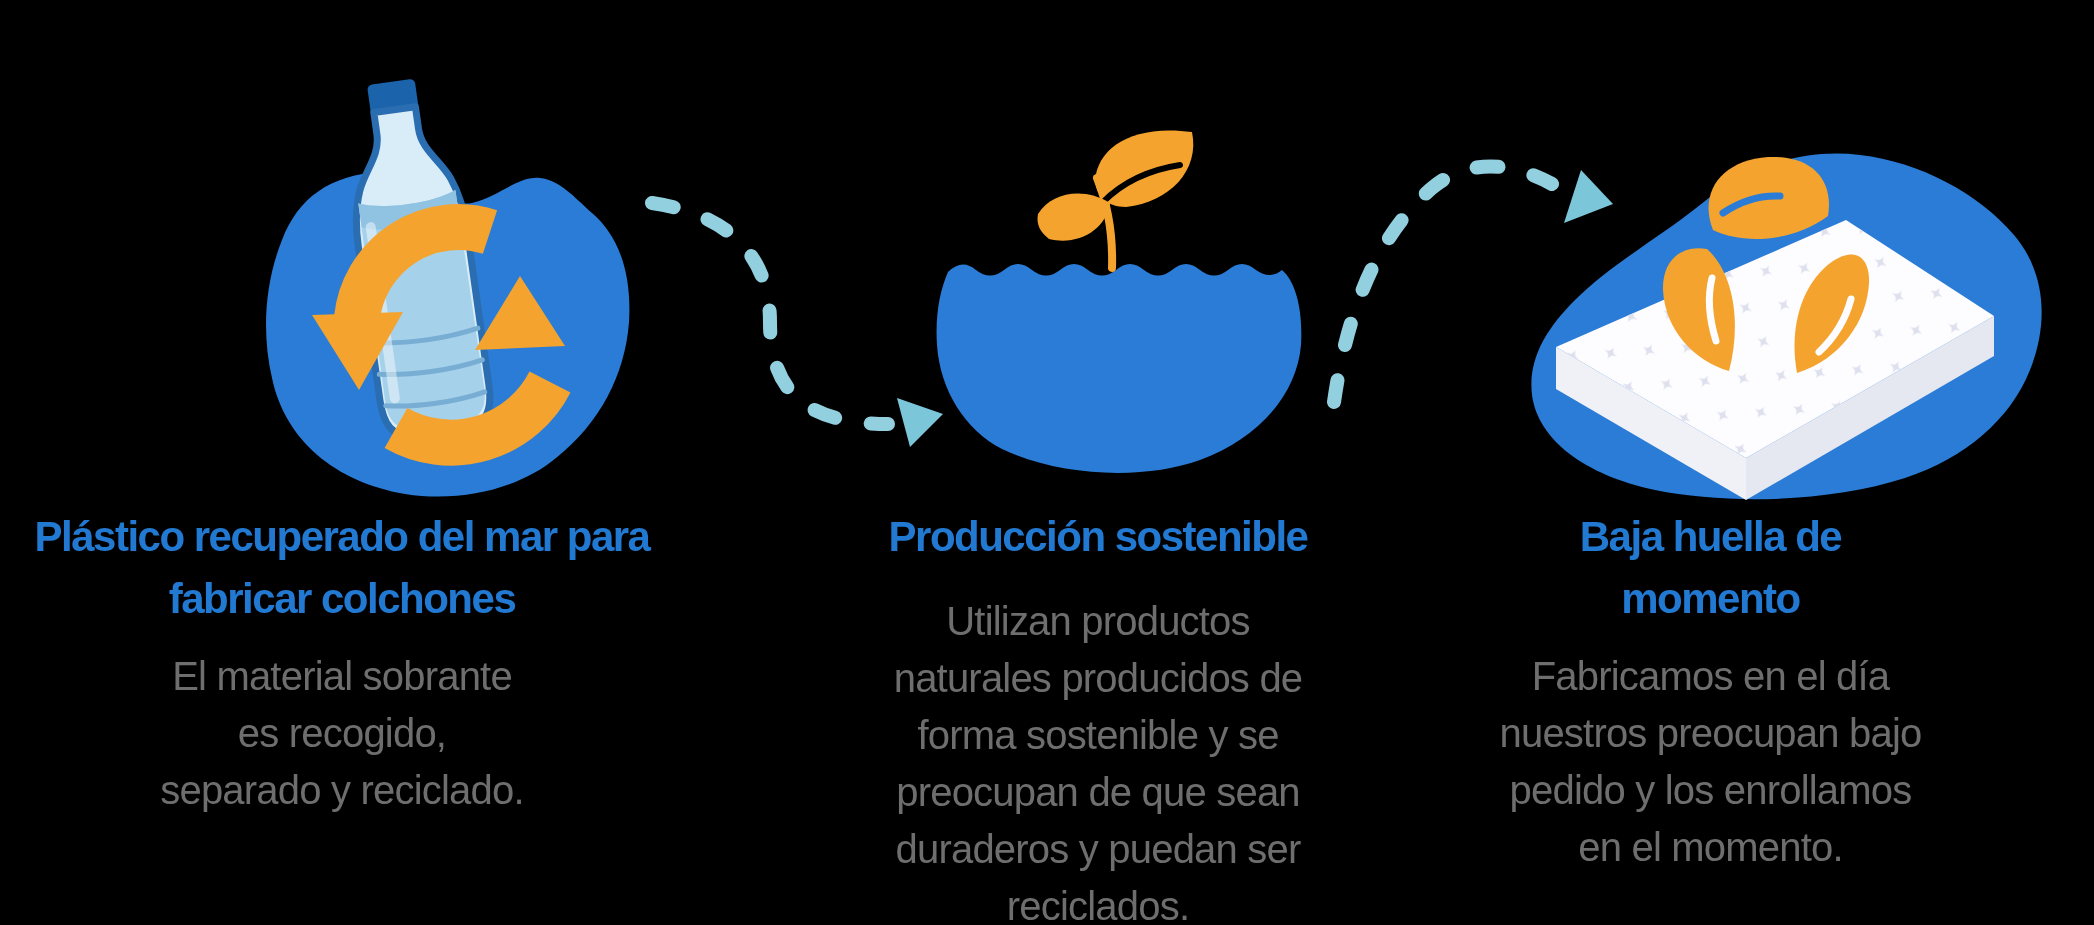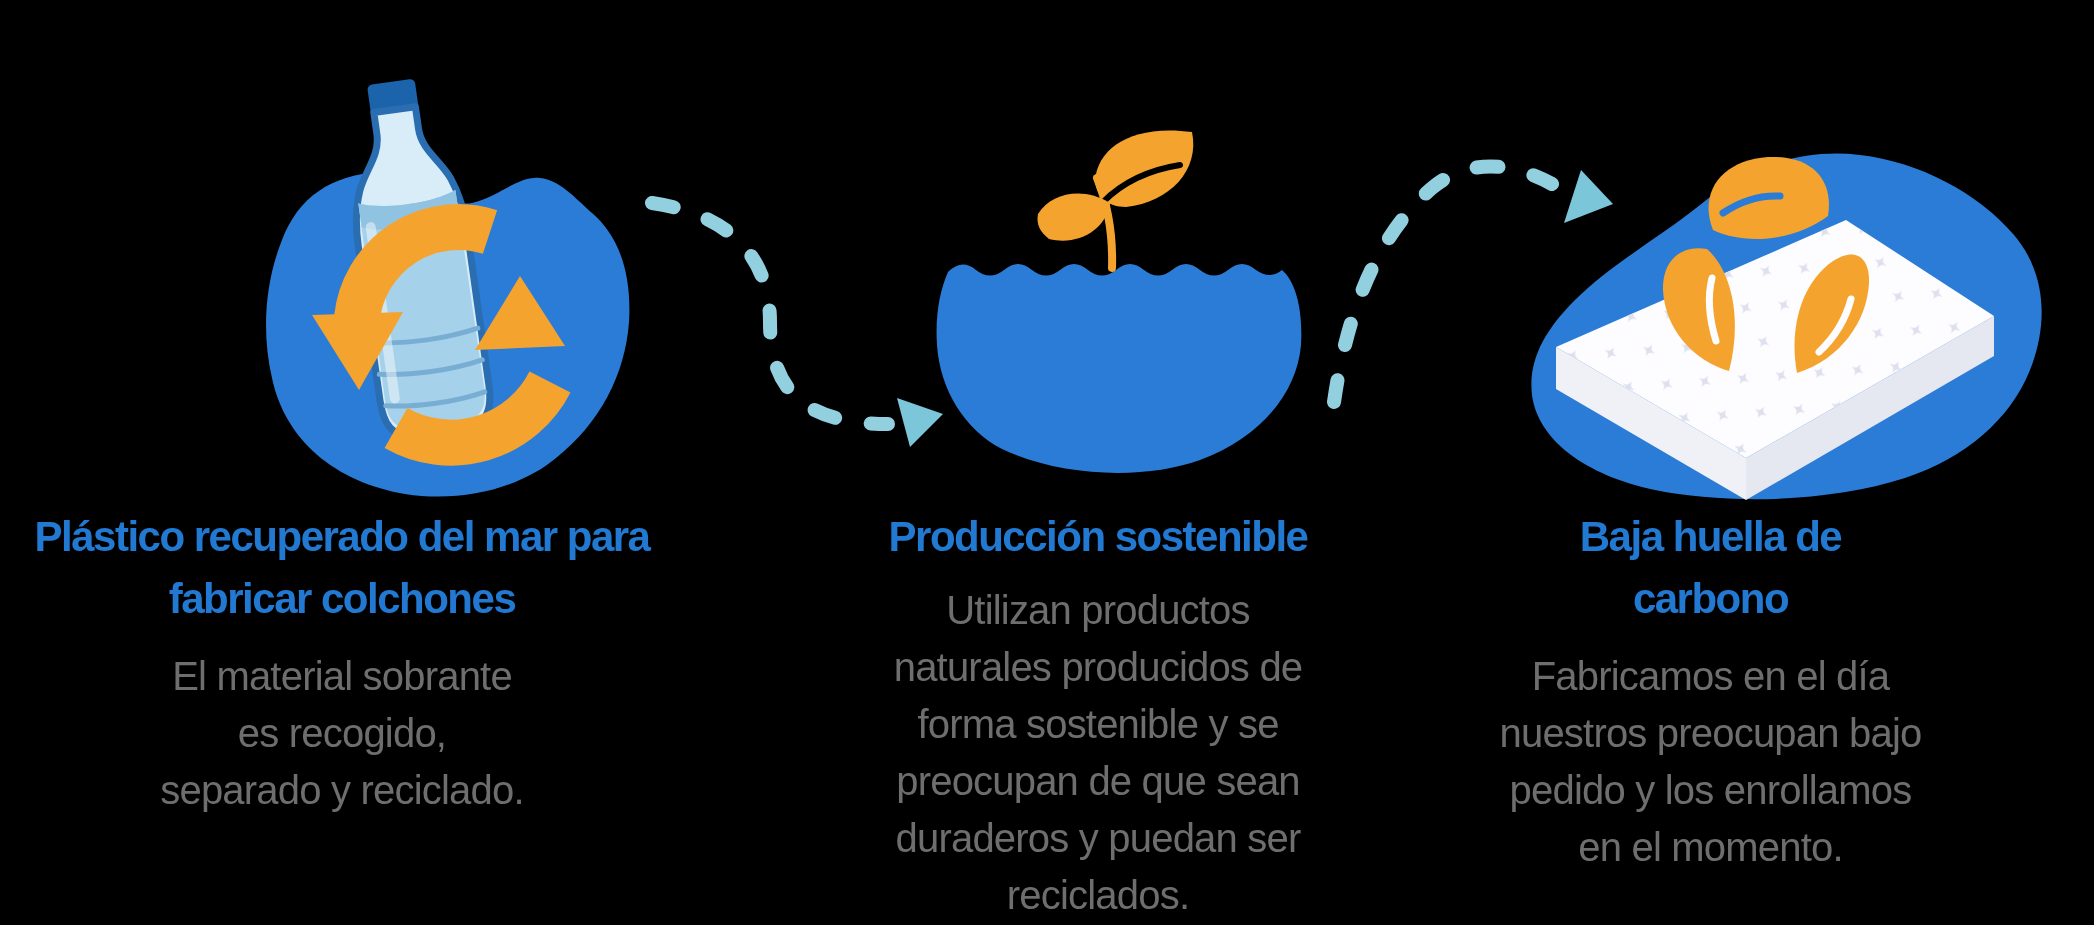--- a/index.html
+++ b/index.html
@@ -9,21 +9,21 @@
   }
   .icons-layer{position:absolute;left:0;top:0;width:2094px;height:925px;}
   .col{position:absolute;top:506px;text-align:center;}
   .col1{left:-8px;width:700px;}
   .col2{left:822px;width:552px;}
   .col3{left:1438px;width:545px;}
   .title{
     margin:0 0 18px 0;font-size:42px;line-height:62px;font-weight:700;
     letter-spacing:-1.5px;color:#2279d2;white-space:pre-line;
   }
-  .col2 .title{margin-bottom:14px;}
+  .col2 .title{margin-bottom:25px;}
   .body{
     margin:0;font-size:40px;line-height:57px;font-weight:400;
     letter-spacing:-0.8px;color:#6e6e6e;white-space:pre-line;
   }
 </style>
 </head>
 <body>
 
 <div class="canvas">
 
@@ -132,20 +132,20 @@
     <p class="body">Utilizan productos
 naturales producidos de
 forma sostenible y se
 preocupan de que sean
 duraderos y puedan ser
 reciclados.</p>
   </div>
 
   <div class="col col3">
     <h2 class="title">Baja huella de
-carbono</h2>
+momento</h2>
     <p class="body">Fabricamos en el día
 nuestros preocupan bajo
 pedido y los enrollamos
 en el momento.</p>
   </div>
 
 </div>
 
 </body></html>

